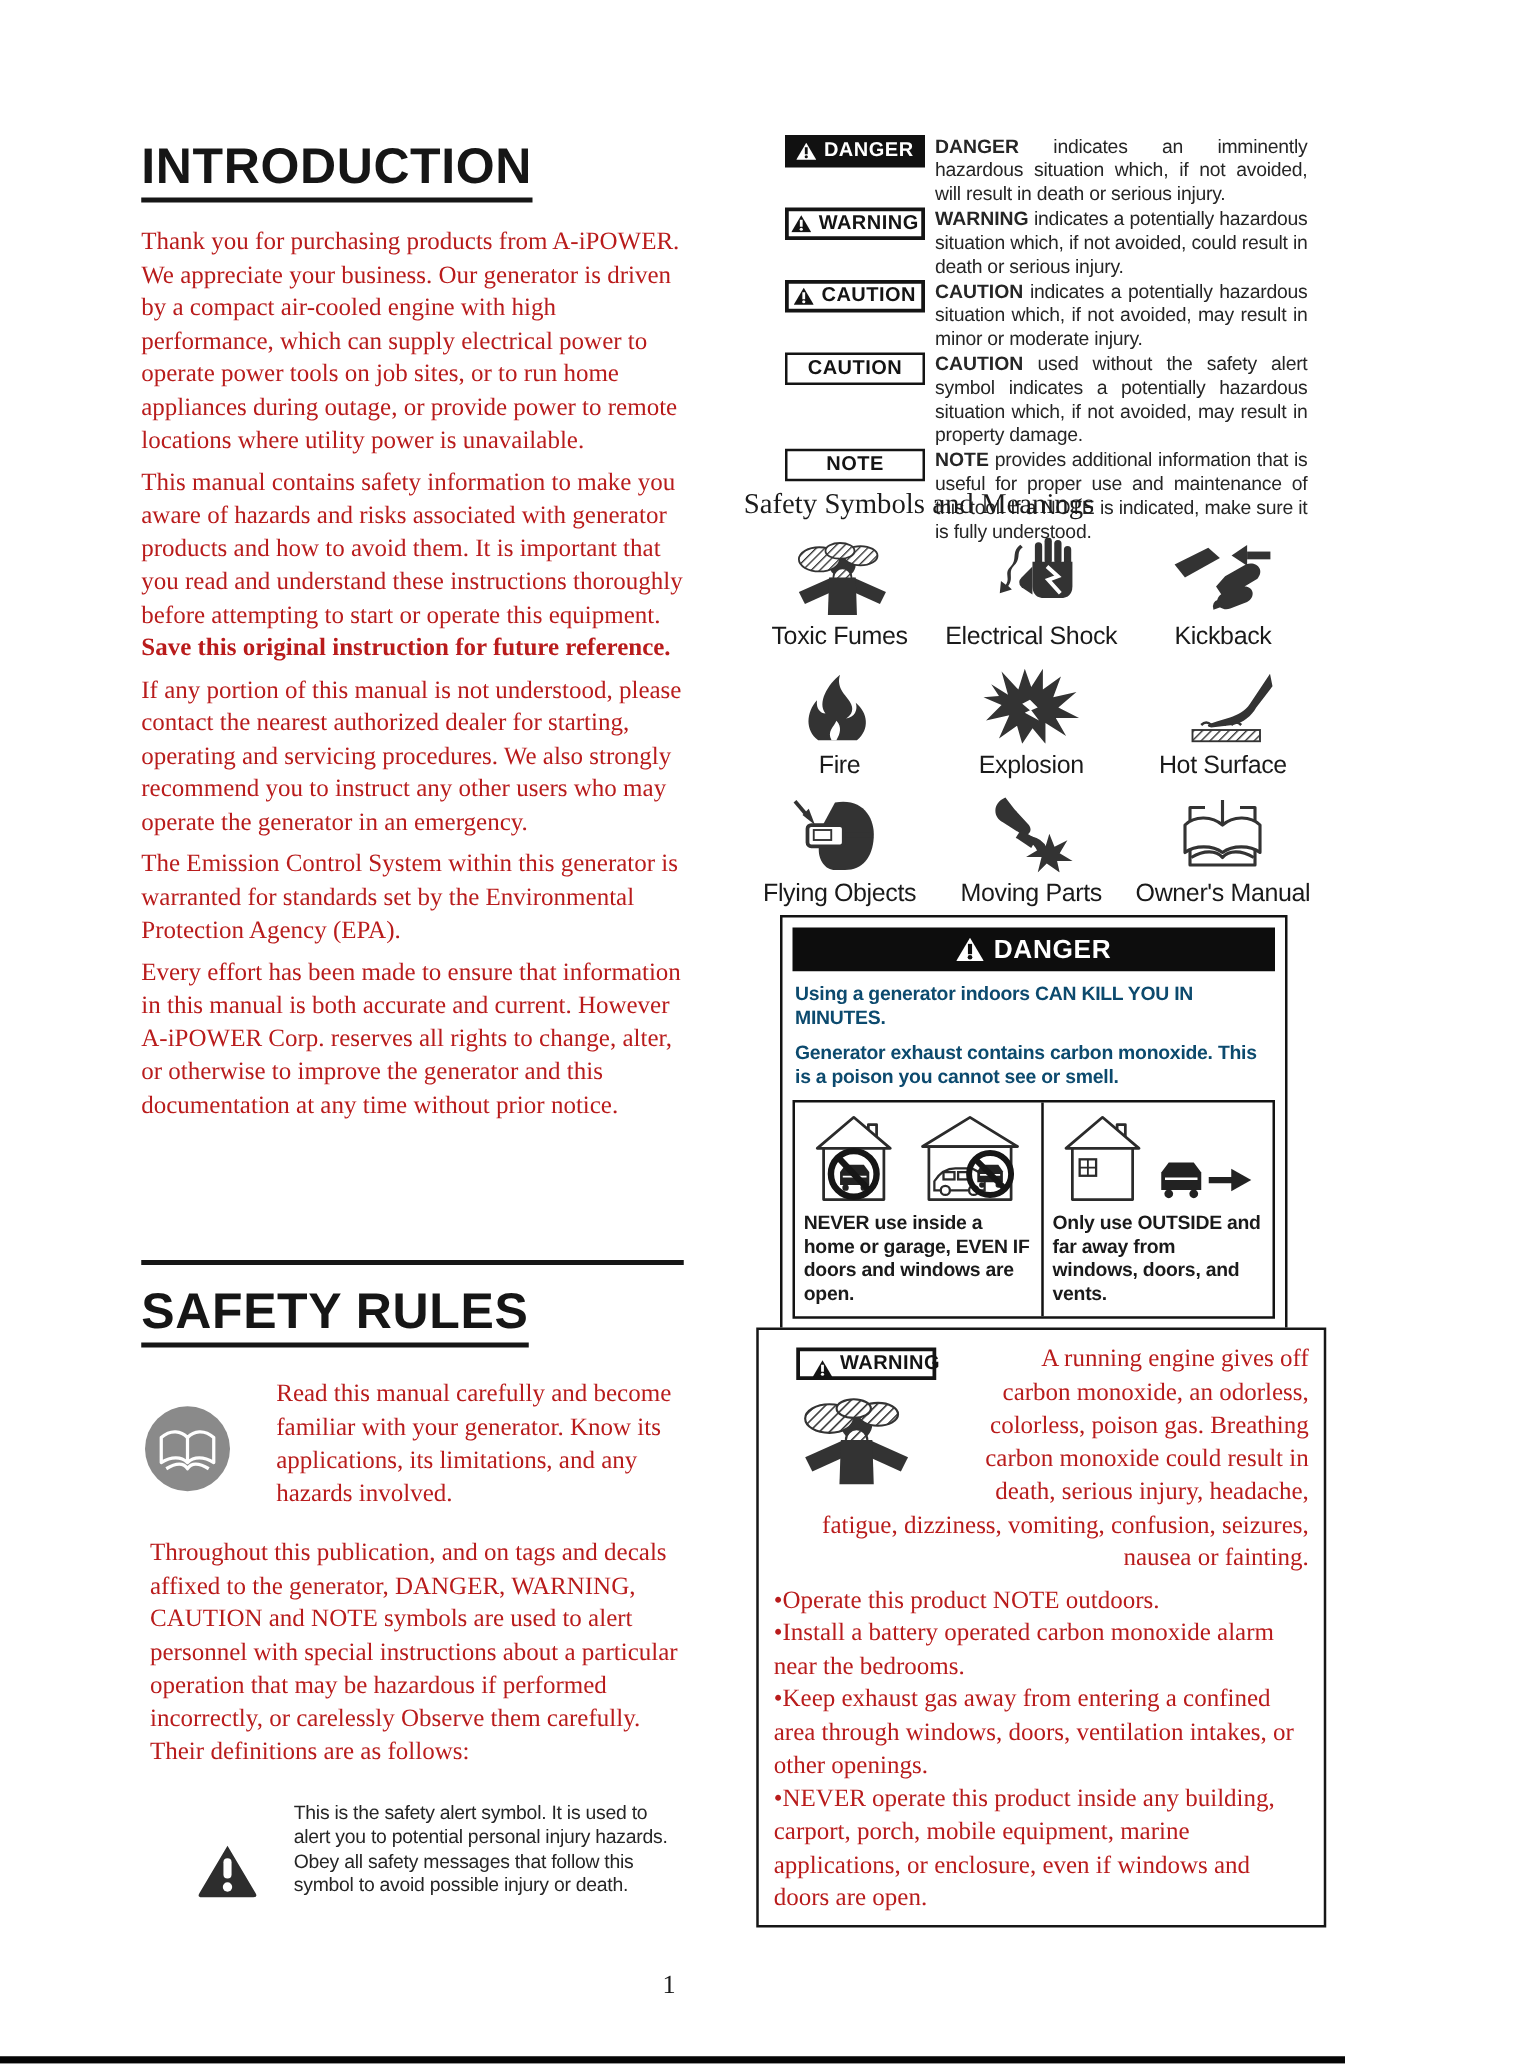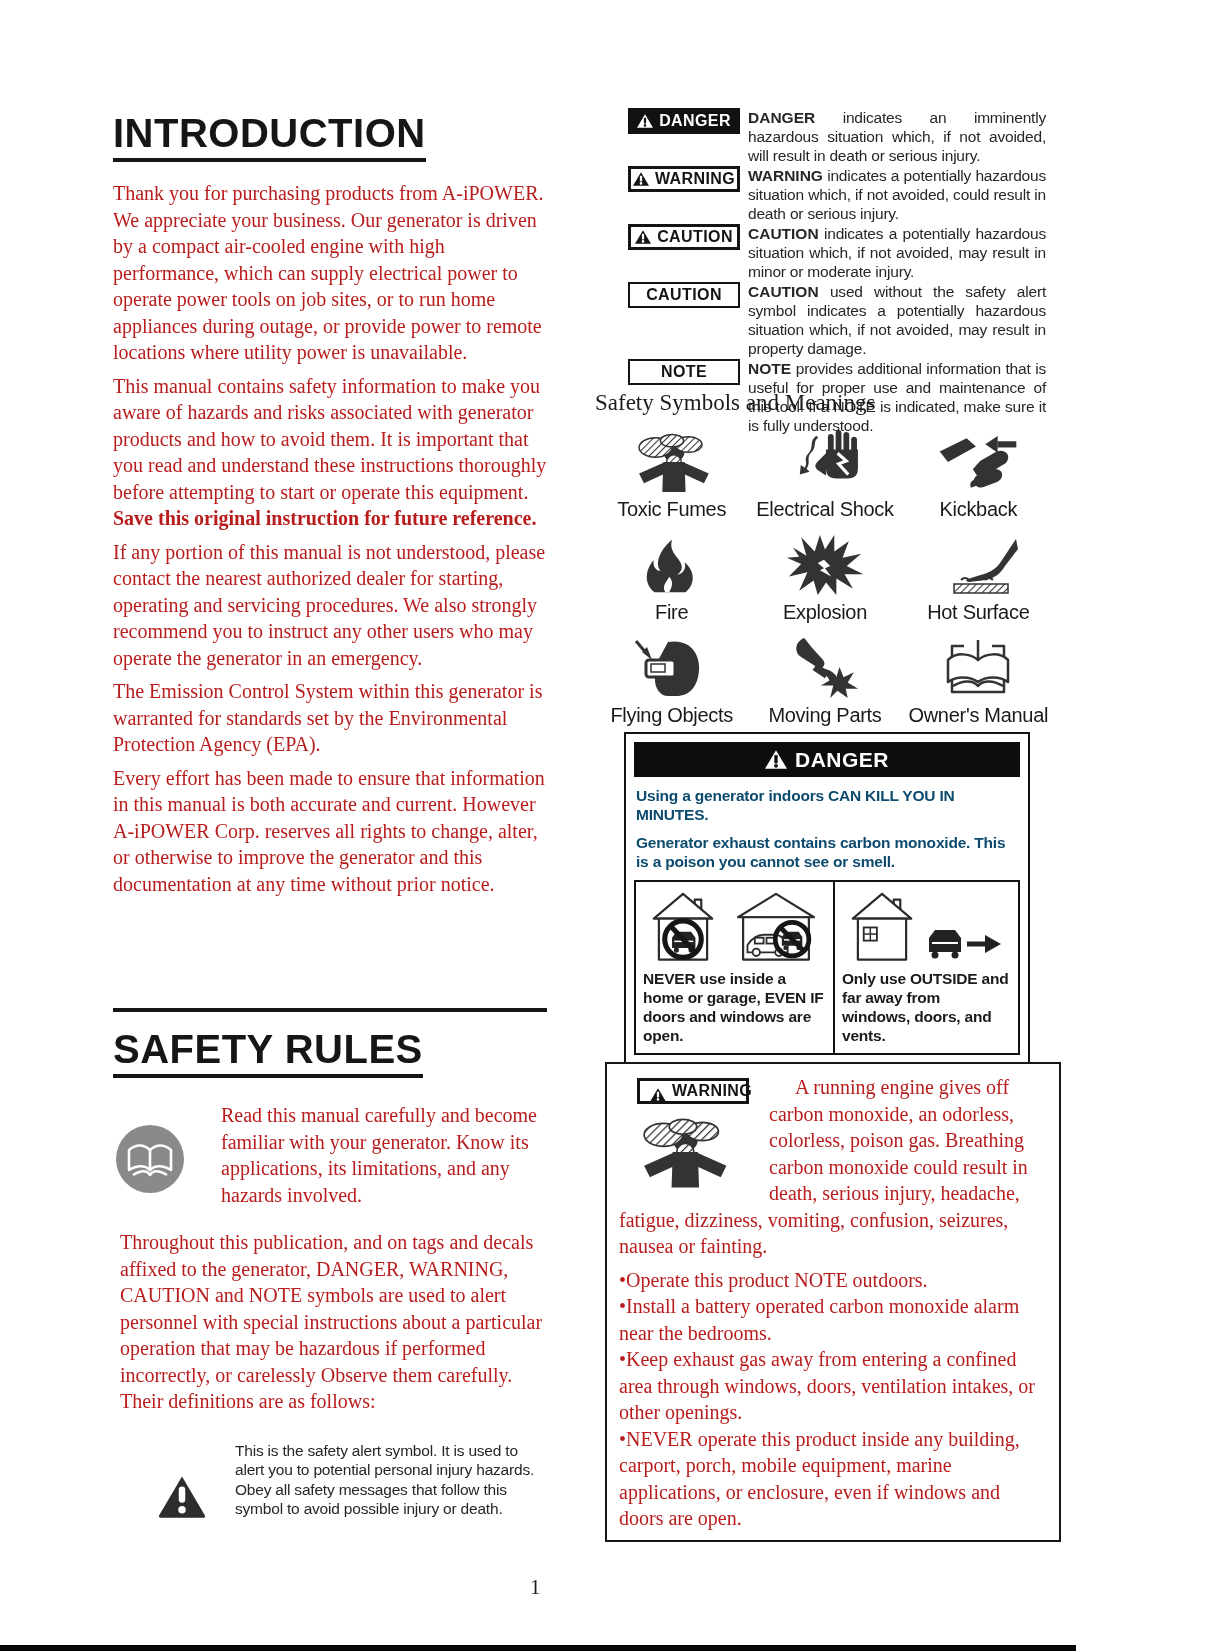--- a/index.html
+++ b/index.html
@@ -54,21 +54,21 @@
   .panel.rightp{border-left:2.5px solid #131313;}
   .illus{display:flex;align-items:flex-end;gap:3px;height:76px;margin-bottom:5px;}
   .caption{font-family:"Liberation Sans", sans-serif;font-weight:bold;font-size:15.5px;line-height:19px;
            letter-spacing:-0.2px;margin:0;color:#1a1a1a;}
   
   #warning-block{position:absolute;left:605px;top:1062px;width:456px;border:2.5px solid #161616;
                  box-sizing:border-box;padding:10px 12px 8px 12px;background:#fff;}
   .wfloat{float:left;width:150px;}
   .wfloat .sig-label{margin:4px 0 0 18px;}
   .wfloat svg{margin:12px 0 4px 16px;display:block;}
-  .windent{text-indent:26px;text-align:left;}
+  .windent{text-indent:26px;text-align:right;}
   .bullet{margin:0;}
   .bullet::before{content:"\2022 ";}
   
   #page-number{position:absolute;left:530px;top:1575px;font-size:21px;color:#1c1c1c;}
   .bottom-bar{position:absolute;left:0;bottom:0;width:1225px;height:6px;background:#050505;}
   .speck{position:absolute;bottom:1px;height:4px;width:7px;}
   .s1{left:1094px;background:#49a33a;}
   .s2{left:1104px;background:#d9c53a;}
   .s3{left:1114px;background:#3f72c8;}
   svg{flex-shrink:0;}

